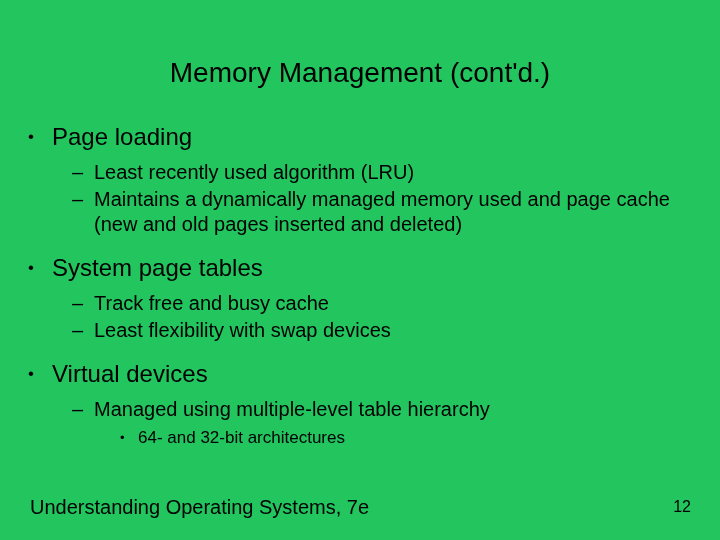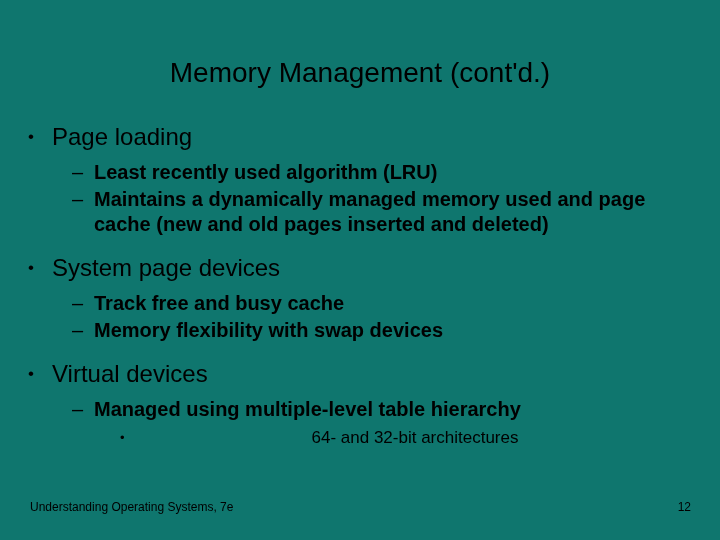--- a/index.html
+++ b/index.html
@@ -8,21 +8,21 @@
     background: #ffffff;
   }
   body {
     font-family: "Liberation Sans", sans-serif;
     color: #000000;
   }
   #slide {
     position: relative;
     width: 720px;
     height: 540px;
-    background: #0f766e;
+    background: #22c55e;
     overflow: hidden;
   }
 
   
   #slide-title {
     position: absolute;
     left: 0;
     top: 56px;
     width: 720px;
     text-align: center;
@@ -83,58 +83,56 @@
     margin-left: 44px;
     margin-top: 2px;
   }
   .lvl2 .bullet-mark {
     width: 22px;
     font-size: 20px;
     line-height: 25px;
   }
   .lvl2 .bullet-text {
     line-height: 25px;
-    font-weight: bold;
   }
   .lvl2.first {
     margin-top: 8px;
   }
 
   
   .lvl3 {
     font-size: 17px;
     line-height: 22px;
     margin-left: 92px;
     margin-top: 5px;
   }
   .lvl3 .bullet-mark {
     width: 18px;
     font-size: 13px;
     line-height: 22px;
   }
   .lvl3 .bullet-text {
     line-height: 22px;
-    text-align: center;
   }
 
   
   #footer-source {
     position: absolute;
     left: 30px;
     top: 497px;
-    font-size: 12px;
+    font-size: 20px;
     line-height: 20px;
     color: #000000;
     white-space: nowrap;
   }
   #footer-pagenum {
     position: absolute;
     right: 29px;
     top: 497px;
-    font-size: 12px;
+    font-size: 16px;
     line-height: 20px;
     color: #000000;
     text-align: right;
   }
 </style>
 </head>
 <body>
 
 <div id="slide">
 
@@ -152,31 +150,31 @@
       <span class="bullet-text">Least recently used algorithm (LRU)</span>
     </div>
 
     <div class="bullet-row lvl2">
       <span class="bullet-mark">–</span>
       <span class="bullet-text">Maintains a dynamically managed memory used and page cache (new and old pages inserted and deleted)</span>
     </div>
 
     <div class="bullet-row lvl1 spaced">
       <span class="bullet-mark">•</span>
-      <span class="bullet-text">System page devices</span>
+      <span class="bullet-text">System page tables</span>
     </div>
 
     <div class="bullet-row lvl2 first">
       <span class="bullet-mark">–</span>
       <span class="bullet-text">Track free and busy cache</span>
     </div>
 
     <div class="bullet-row lvl2">
       <span class="bullet-mark">–</span>
-      <span class="bullet-text">Memory flexibility with swap devices</span>
+      <span class="bullet-text">Least flexibility with swap devices</span>
     </div>
 
     <div class="bullet-row lvl1 spaced">
       <span class="bullet-mark">•</span>
       <span class="bullet-text">Virtual devices</span>
     </div>
 
     <div class="bullet-row lvl2 first">
       <span class="bullet-mark">–</span>
       <span class="bullet-text">Managed using multiple-level table hierarchy</span>

